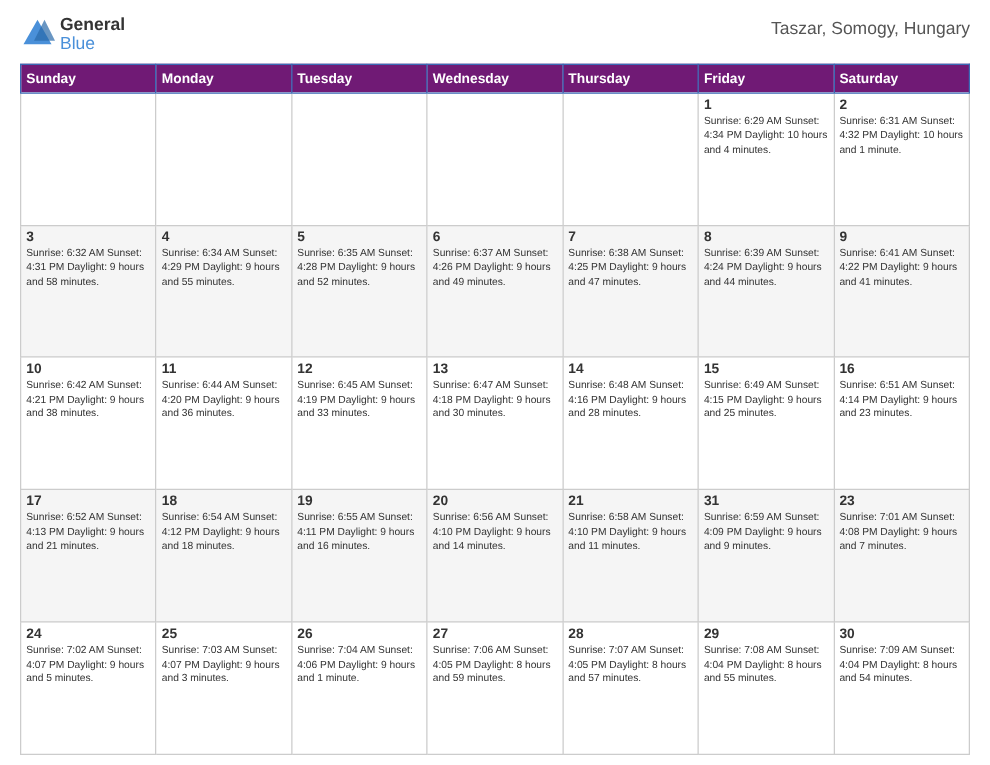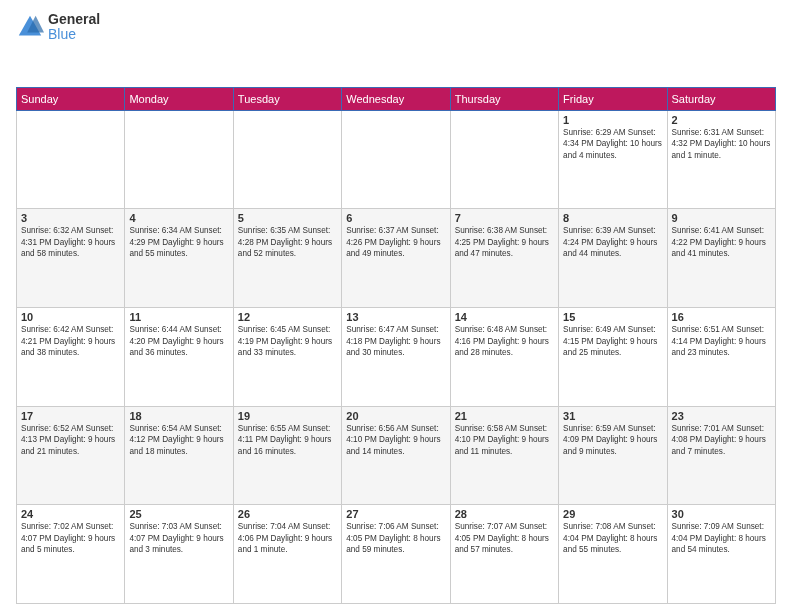--- a/index.html
+++ b/index.html
@@ -9,21 +9,20 @@
       width: 792px;
       height: 612px;
       overflow: hidden;
     }
     .page {
       width: 792px;
       height: 612px;
       display: flex;
       flex-direction: column;
       padding: 12px 16px 8px 16px;
-      gap: 36px;
     }
     .header {
       display: flex;
       justify-content: space-between;
       align-items: flex-start;
       margin-bottom: 8px;
     }
     .logo {
       display: flex;
       align-items: center;
@@ -62,24 +61,24 @@
       color: #555;
       margin-top: 2px;
     }
     .calendar {
       flex: 1;
       border-collapse: collapse;
       width: 100%;
       table-layout: fixed;
     }
     .calendar thead tr th {
-      background: #be185d;
+      background: #701a75;
       color: #fff;
       font-size: 11px;
-      font-weight: normal;
+      font-weight: bold;
       padding: 5px 4px;
       border: 1px solid #3a6ab5;
       text-align: left;
     }
     .calendar tbody tr td {
       border: 1px solid #ccc;
       vertical-align: top;
       padding: 3px 4px;
       font-size: 8.5px;
       color: #333;
@@ -114,20 +113,21 @@
       <svg class="logo-icon" viewBox="0 0 40 40">
         <polygon points="20,4 36,32 4,32" fill="#4a90d9"></polygon>
         <polygon points="28,4 40,28 16,28" fill="#2a6aaa" opacity="0.7"></polygon>
       </svg>
       <div class="logo-text">
         <span class="logo-general">General</span>
         <span class="logo-blue">Blue</span>
       </div>
     </div>
     <div class="title-block">
+      <div class="subtitle">Taszar, Somogy, Hungary</div>
     </div>
   </div>
 
   <table class="calendar">
     <thead>
       <tr>
         <th>Sunday</th>
         <th>Monday</th>
         <th>Tuesday</th>
         <th>Wednesday</th>

